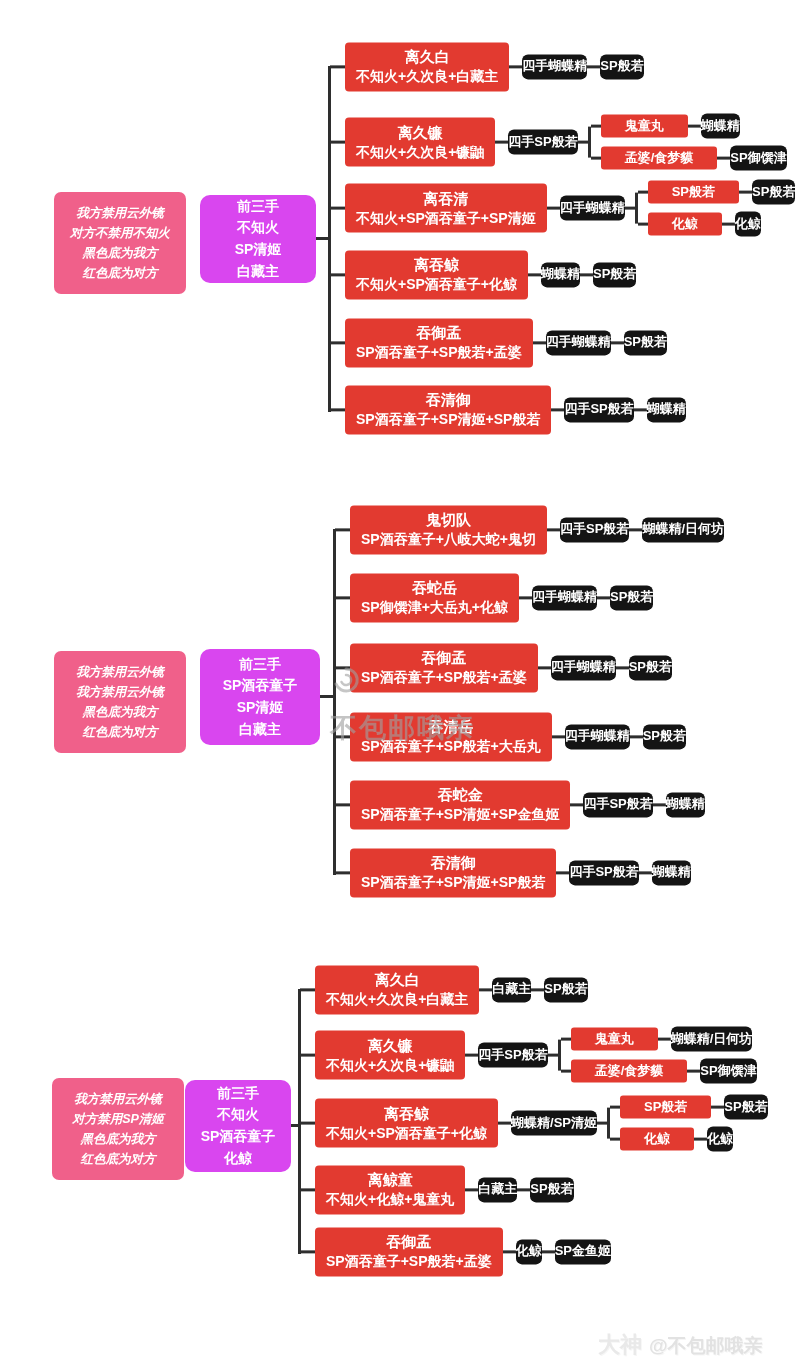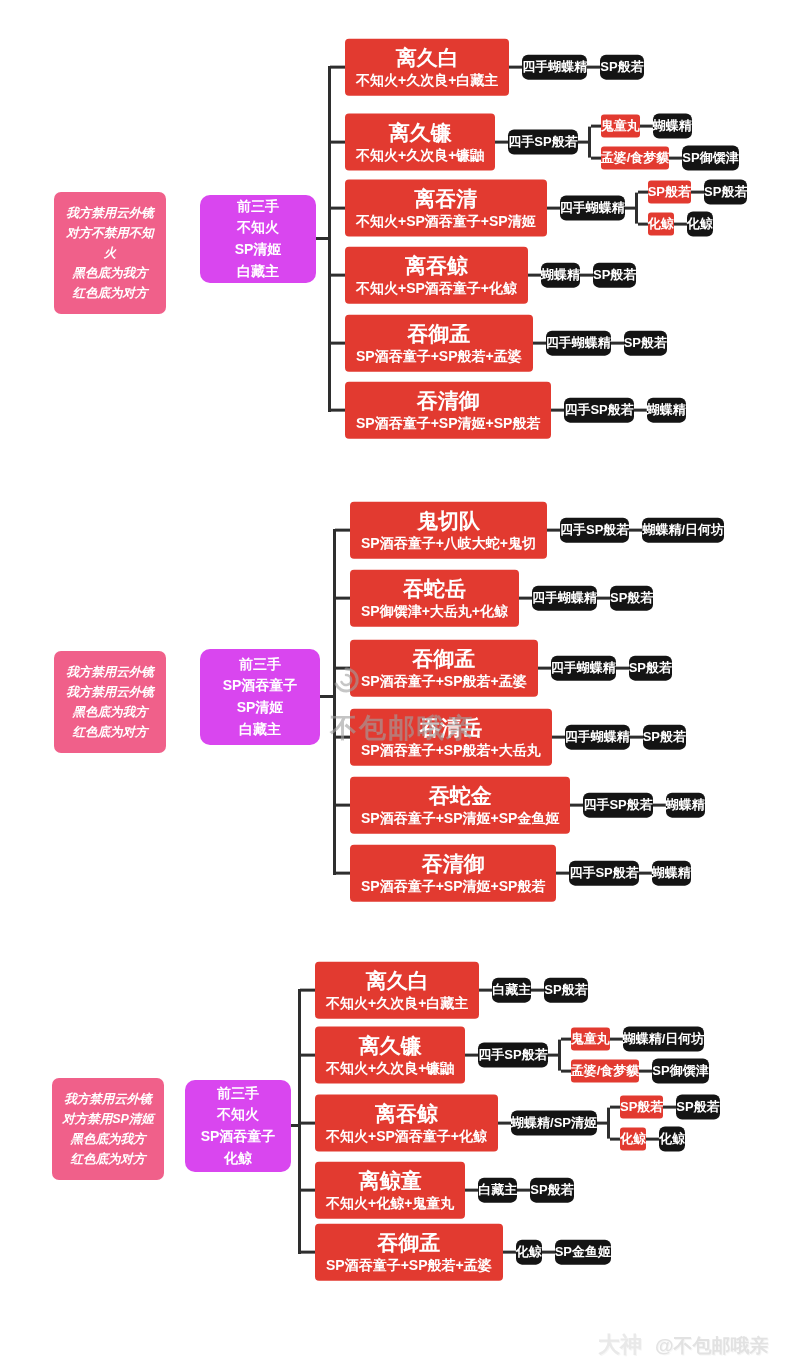--- a/index.html
+++ b/index.html
@@ -9,37 +9,37 @@
     overflow:hidden;
   }
   .canvas{position:absolute;inset:0;}
   
   .spine,.rstub{position:absolute;background:#2e2e2e;}
   .hline{height:3px;background:#2e2e2e;flex:none;}
   .w15{width:15px}.w13{width:13px}.w10{width:10px}
   
   .row{position:absolute;display:flex;align-items:center;transform:translateY(-50%);white-space:nowrap;z-index:2;}
   .red-box{background:#e23a30;color:#fff;text-align:center;padding:6px 11px;border-radius:4px;flex:none;}
-  .red-title{font-size:21px;line-height:1.25;}
+  .red-title{font-size:15px;line-height:1.25;}
   .red-sub{font-size:14px;line-height:1.25;margin-top:1px;}
   .black-pill{background:#141414;color:#fff;font-size:13px;padding:4px 0;border-radius:6px;flex:none;line-height:1.3;}
-  .red-pill{background:#e23a30;color:#fff;font-size:13px;padding:3px 0;border-radius:3px;flex:none;line-height:1.3;}
+  .red-pill{background:#e23a30;color:#fff;font-size:13px;padding:3px 24px;border-radius:3px;flex:none;line-height:1.3;}
   .split{display:flex;align-items:center;}
   .vbar{width:3px;align-self:stretch;margin:13px 0;background:#2e2e2e;flex:none;}
   .split-col{display:flex;flex-direction:column;row-gap:7px;}
   .srow{display:flex;align-items:center;}
   
   .note{position:absolute;background:#f0608a;color:#fff;border-radius:7px;padding:11px 8px;
-        font-style:italic;font-size:12.5px;line-height:1.6;text-align:center;width:112px;box-sizing:border-box;z-index:2;}
+        font-style:italic;font-size:12.5px;line-height:1.6;text-align:center;width:132px;box-sizing:border-box;z-index:2;}
   .root{position:absolute;background:#d946ef;color:#fff;border-radius:10px;text-align:center;
         font-size:14px;line-height:1.55;display:flex;flex-direction:column;justify-content:center;box-sizing:border-box;z-index:2;}
   
   .wm-center{position:absolute;display:flex;align-items:flex-start;gap:7px;color:rgba(160,160,160,.62);
              font-size:27px;z-index:6;letter-spacing:2px;flex-direction:column;}
-  .wm-bottom{position:absolute;color:#e2e2e2;font-size:19px;display:flex;gap:13px;align-items:baseline;z-index:6;
+  .wm-bottom{position:absolute;color:#e2e2e2;font-size:19px;display:flex;gap:7px;align-items:baseline;z-index:6;
              text-shadow:1px 1px 0 #f6f6f6;}
   .wm-big{font-size:22px;color:#e9e9e9;}
 </style>
 </head>
 <body>
 
 <div class="canvas">
 
   <div class="note" style="left:54px;top:192px">
     <div>我方禁用云外镜</div>

